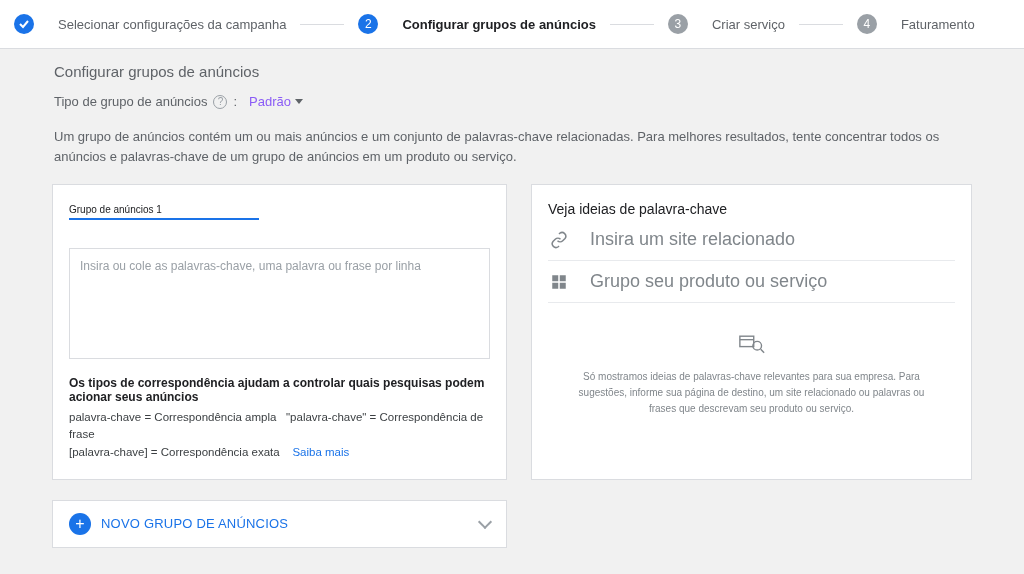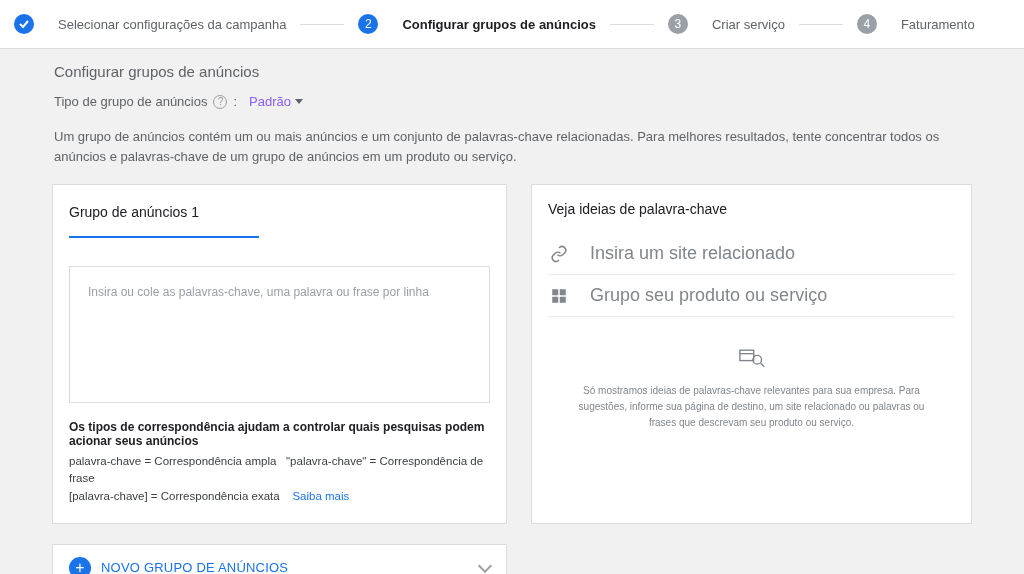--- a/index.html
+++ b/index.html
@@ -117,32 +117,32 @@
   }
   .field-label {
     font-size: 11px;
     color: #80868b;
     margin-bottom: 2px;
   }
   .text-input {
     border: none;
     border-bottom: 2px solid #1a73e8;
     width: 190px;
-    font-size: 14px;
-    padding: 3px 0 16px 0;
+    font-size: 10px;
+    padding: 3px 0 3px 0;
     color: #202124;
     outline: none;
     background: transparent;
   }
   .kw-textarea {
     width: 100%;
-    height: 137px;
+    height: 111px;
     border: 1px solid #dadce0;
     margin-top: 28px;
-    padding: 18px;
+    padding: 10px;
     font-family: inherit;
     font-size: 12px;
     color: #3c4043;
     resize: none;
     outline: none;
   }
   .kw-textarea::placeholder { color: #9aa0a6; }
   .match-title {
     font-weight: bold;
     font-size: 12px;
@@ -152,21 +152,21 @@
   .match-body {
     font-size: 11.5px;
     color: #3c4043;
     line-height: 1.5;
     margin-top: 5px;
   }
   .link { color: #1a73e8; cursor: pointer; }
   .right-title {
     font-size: 14px;
     color: #202124;
-    margin-bottom: 16px;
+    margin-bottom: 2px;
   }
   .idea-row {
     display: flex;
     align-items: center;
     gap: 22px;
     padding: 10px 2px;
     border-bottom: 1px solid #e8eaed;
     color: #80868b;
     font-size: 18px;
   }

